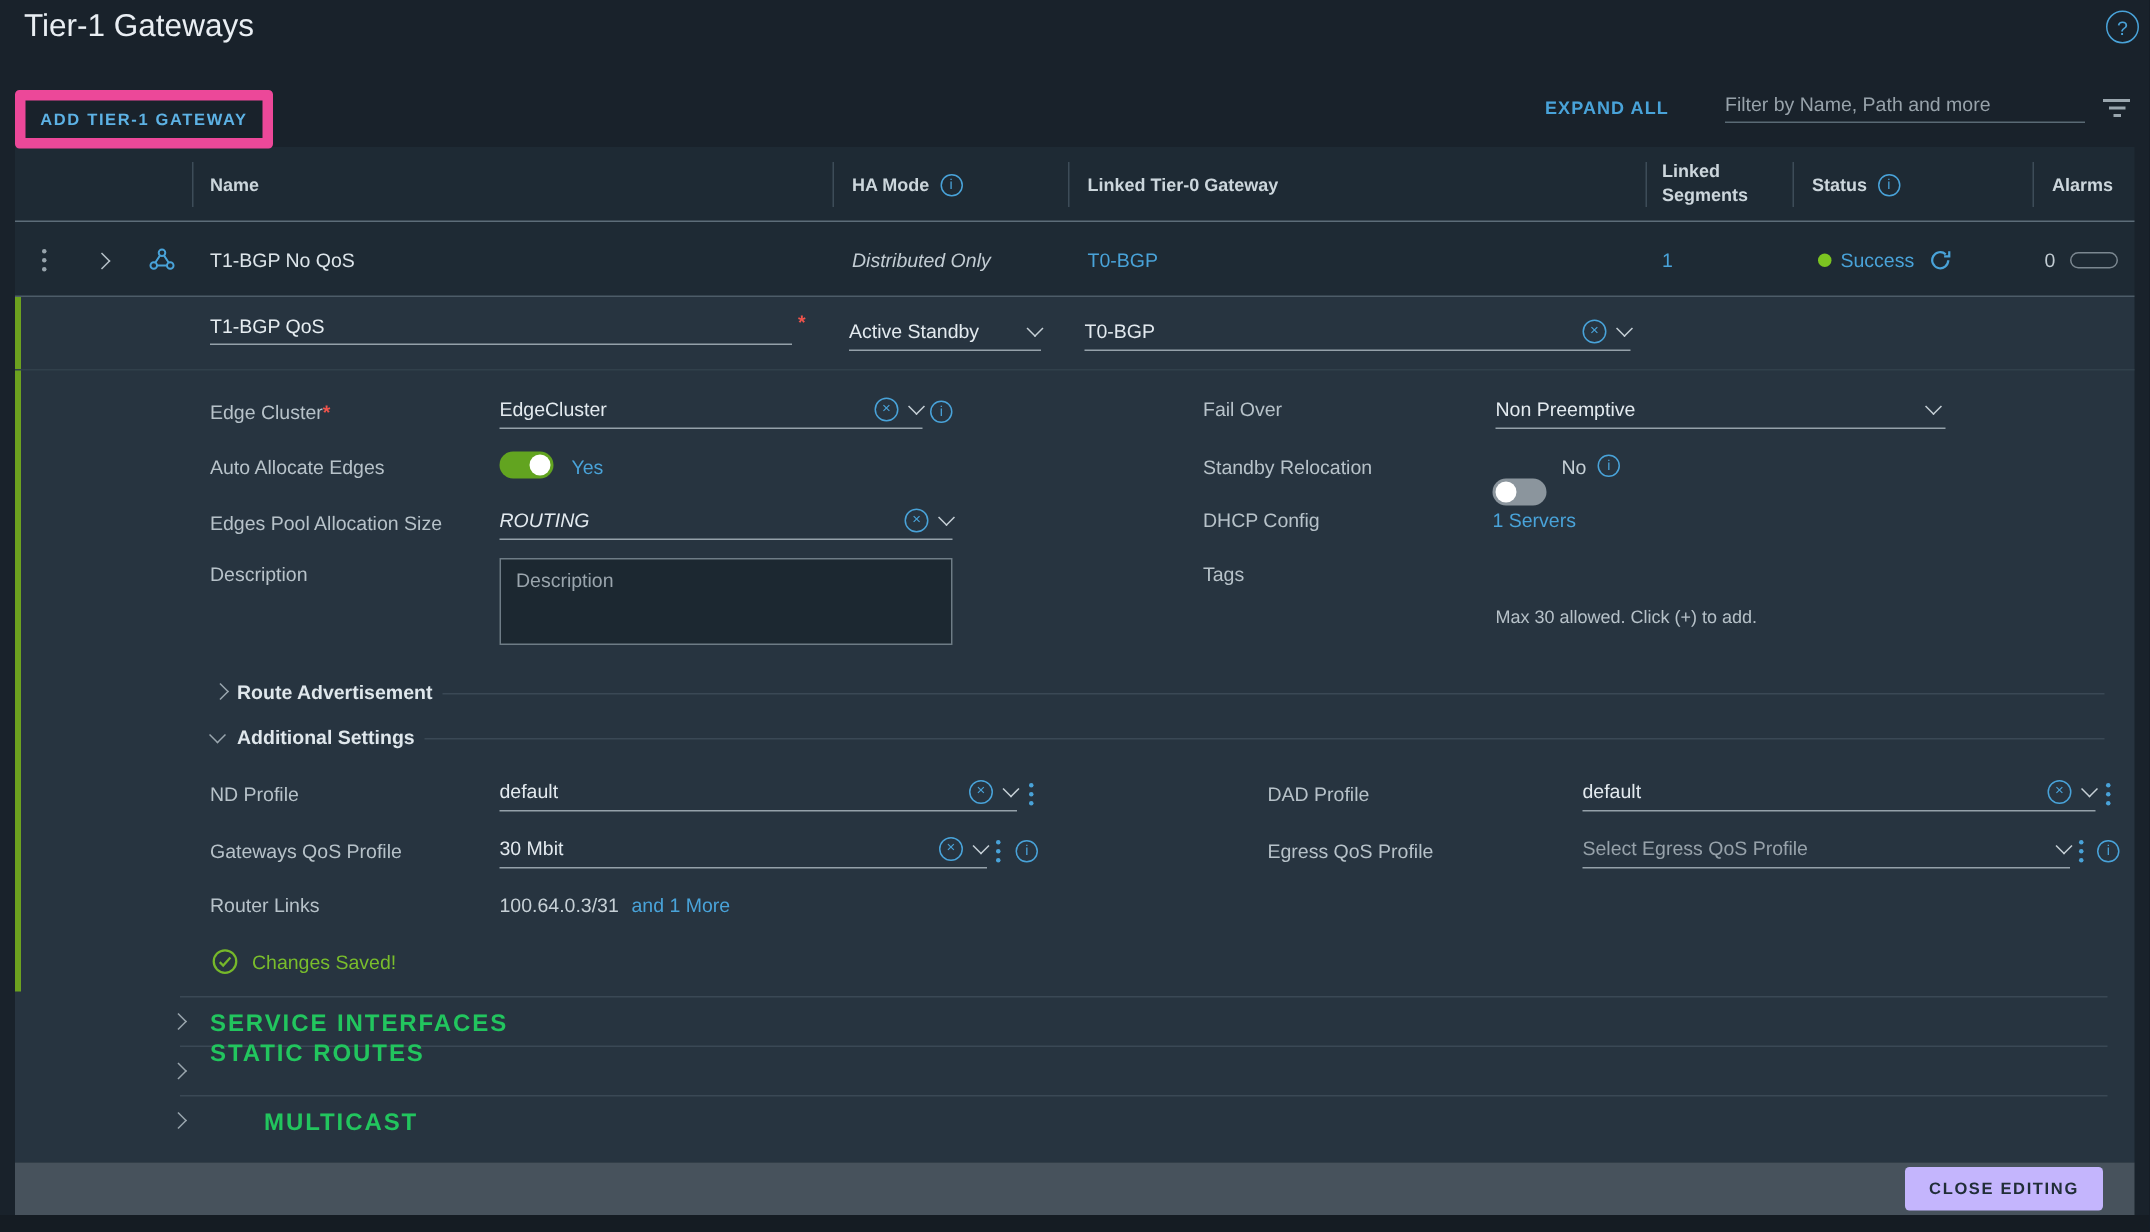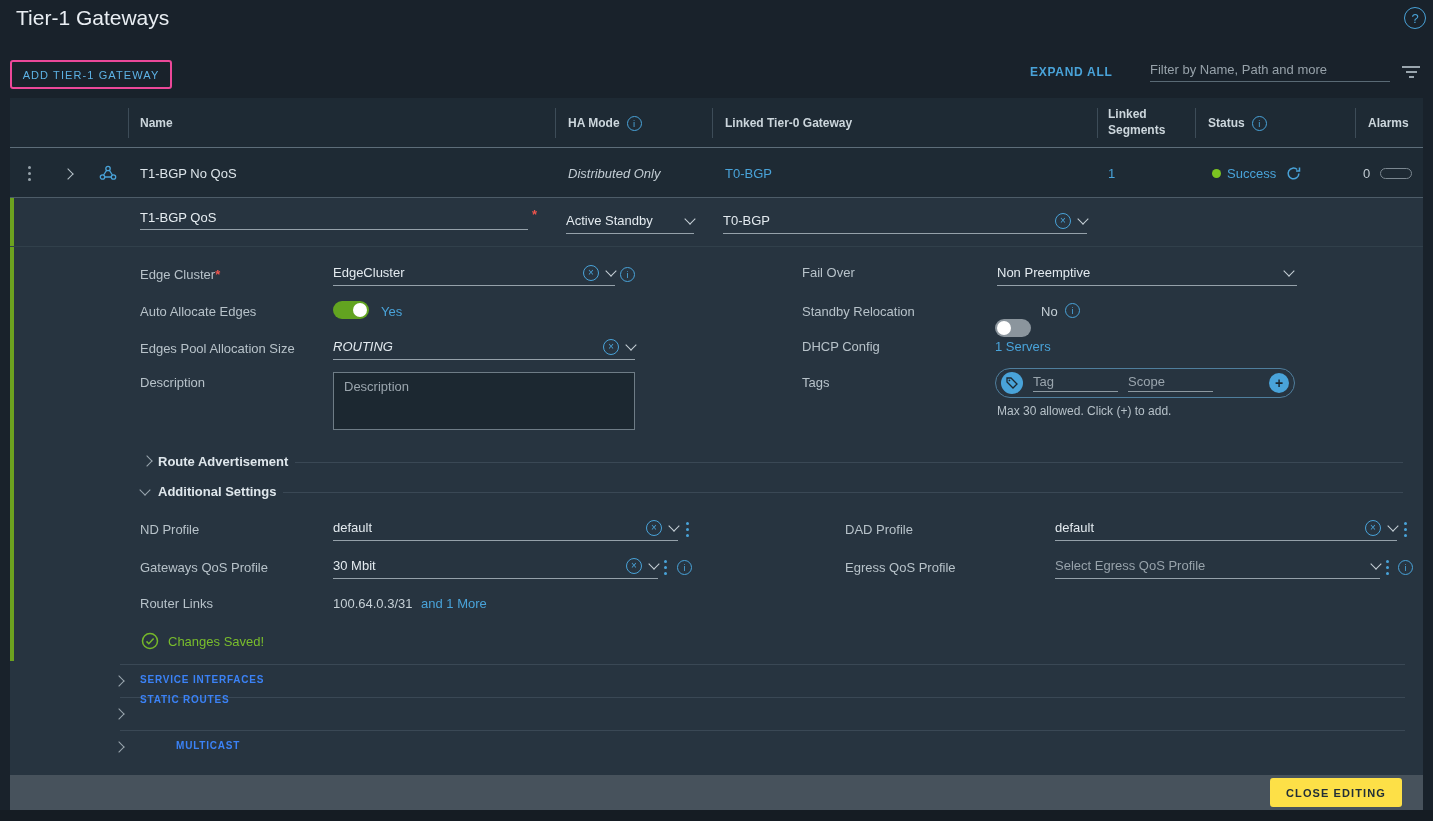--- a/index.html
+++ b/index.html
@@ -13,27 +13,27 @@
   .bottom-strip{left:0;top:810px;width:1433px;height:11px;background:#151c23;}
   .green-bar{left:10px;top:198px;width:4px;height:463px;background:#6ca11f;}
   .hline{height:1px;background:#3a4855;}
   
   .t-title{font-size:21px;color:#e9eef3;font-weight:400;}
   .t-label{font-size:13px;color:#b7c2c9;}
   .t-value{font-size:13px;color:#e3eaef;}
   .t-link{font-size:13px;color:#49a3d9;cursor:pointer;}
   .t-head{font-size:12px;font-weight:700;color:#ccd6dc;}
   .t-sec{font-size:13px;font-weight:700;color:#dfe7ec;}
-  .t-sec-caps{font-size:10px;font-weight:700;color:#3b82f6;letter-spacing:.08em;}
+  .t-sec-caps{font-size:16px;font-weight:700;color:#22c55e;letter-spacing:.08em;}
   .flexc{display:flex;align-items:center;}
   
   .btn-outline{display:flex;align-items:center;justify-content:center;height:25px;
-    border:2px solid #ec4899;border-radius:3px;color:#5db2e5;font-size:11px;
-    font-weight:400;letter-spacing:.1em;cursor:pointer;background:transparent;}
-  .btn-solid{display:flex;align-items:center;justify-content:center;background:#fde047;
+    border:7px solid #ec4899;border-radius:3px;color:#5db2e5;font-size:11px;
+    font-weight:700;letter-spacing:.1em;cursor:pointer;background:transparent;}
+  .btn-solid{display:flex;align-items:center;justify-content:center;background:#c4b5fd;
     border-radius:3px;color:#212e38;font-size:11px;font-weight:700;letter-spacing:.1em;cursor:pointer;}
   
   .circle-icon{display:flex;align-items:center;justify-content:center;border-radius:50%;
     border:1px solid #49a3d9;color:#49a3d9;box-sizing:border-box;}
   .help-ic{width:22px;height:22px;font-size:13px;border-width:1.5px;cursor:pointer;}
   .info-ic{width:15px;height:15px;font-size:9.5px;font-style:normal;cursor:pointer;}
   .clear-ic{width:16px;height:16px;font-size:10px;cursor:pointer;flex:none;}
   .caret{width:7px;height:7px;border-right:1.5px solid #c6d0d6;border-bottom:1.5px solid #c6d0d6;
     transform:rotate(45deg);flex:none;cursor:pointer;}
   .caret-r{width:7px;height:7px;border-top:1.6px solid #9aa6ae;border-right:1.6px solid #9aa6ae;
@@ -224,33 +224,20 @@
     </div>
   <div class="abs t-value" style="left:1041px;top:304px;color:#c6d0d6;">No</div>
   <span class="abs circle-icon info-ic" style="left:1065px;top:303px;">
       <span>i</span>
     </span>
 
   <div class="abs t-label" style="left:802px;top:339px;">DHCP Config</div>
   <div class="abs t-link" style="left:995px;top:339px;">1 Servers</div>
 
   <div class="abs t-label" style="left:802px;top:375px;">Tags</div>
-  <div class="abs tags-pill" style="left:995px;top:368px;">
-    <span class="tag-circle">
-      <svg width="12" height="12" viewBox="0 0 12 12">
-          <path d="M1 5 V1 h4 l6 6 -4 4 z" fill="none" stroke="#1c2831" stroke-width="1.3"></path>
-          <circle cx="3.4" cy="3.4" r="0.9" fill="#1c2831"></circle>
-        </svg>
-    </span>
-    <input class="tag-input" placeholder="Tag" style="">
-    <input class="tag-input" placeholder="Scope" style="">
-    <span class="plus-circle">
-        <span>+</span>
-      </span>
-  </div>
   <div class="abs" style="left:997px;top:404px;font-size:12px;color:#b6c1c8;">Max 30 allowed. Click (+) to add.</div>
 
   <div class="abs caret-r" style="left:143px;top:457px;"></div>
   <div class="abs t-sec" style="left:158px;top:454px;text-align:center;">Route Advertisement</div>
   <div class="abs hline" style="left:295px;top:462px;width:1108px;"></div>
 
   <div class="abs caret-d" style="left:141px;top:486px;"></div>
   <div class="abs t-sec" style="left:158px;top:484px;">Additional Settings</div>
   <div class="abs hline" style="left:283px;top:492px;width:1120px;"></div>
 

